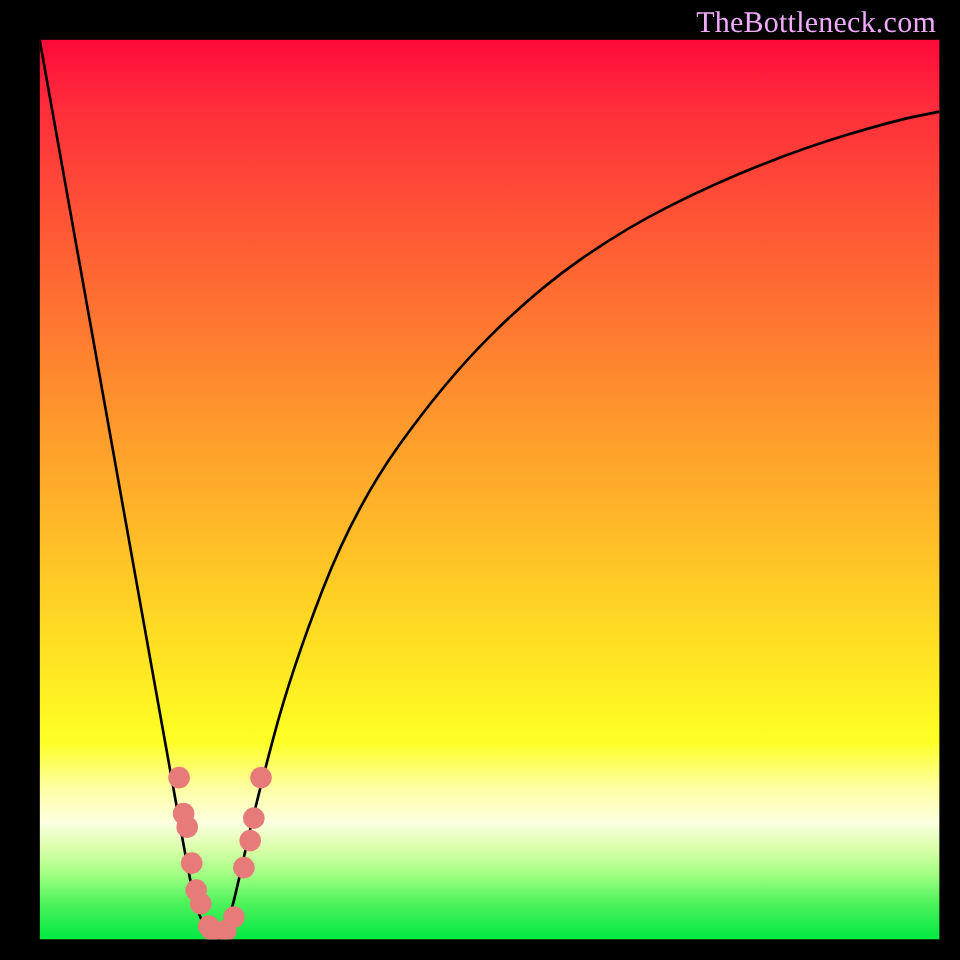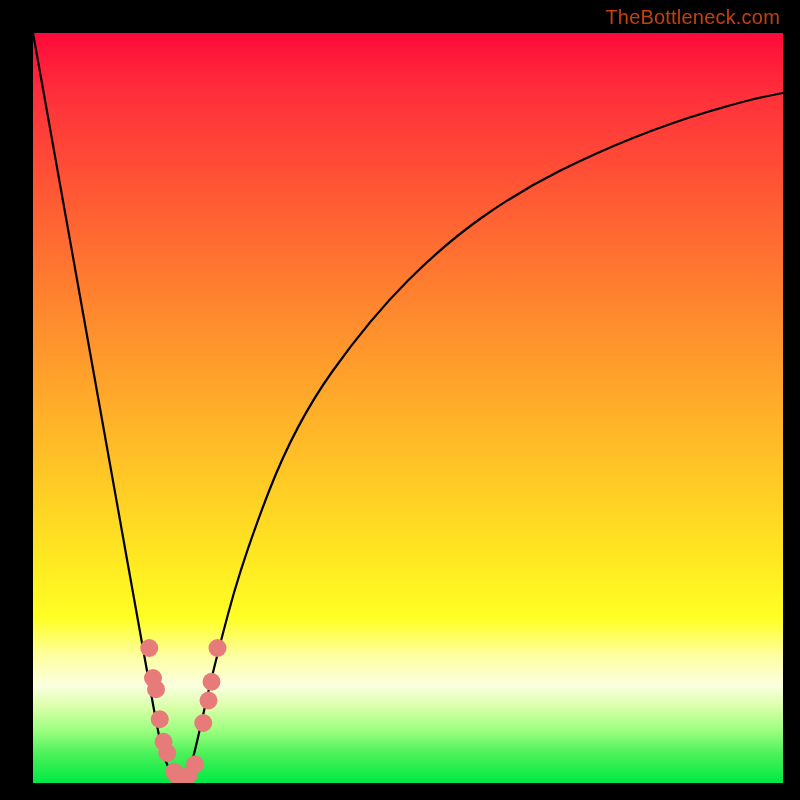--- a/index.html
+++ b/index.html
@@ -45,24 +45,24 @@
       #d8ffa8 90%,
       #9cff80 93%,
       #4cf25a 96%,
       #00e944 100%
     );
   }
   .watermark {
     position: absolute;
     top: 6px;
     right: 20px;
-    font-family: Liberation Sans, sans-serif;
-    font-size: 20px;
+    font-family: Liberation Serif, serif;
+    font-size: 25px;
     font-weight: 400;
-    color: #c2410c;
+    color: #f0abfc;
     letter-spacing: 0.2px;
   }
   svg.curves {
     position: absolute;
     left: 0;
     top: 0;
     width: 750px;
     height: 750px;
   }
 </style>

